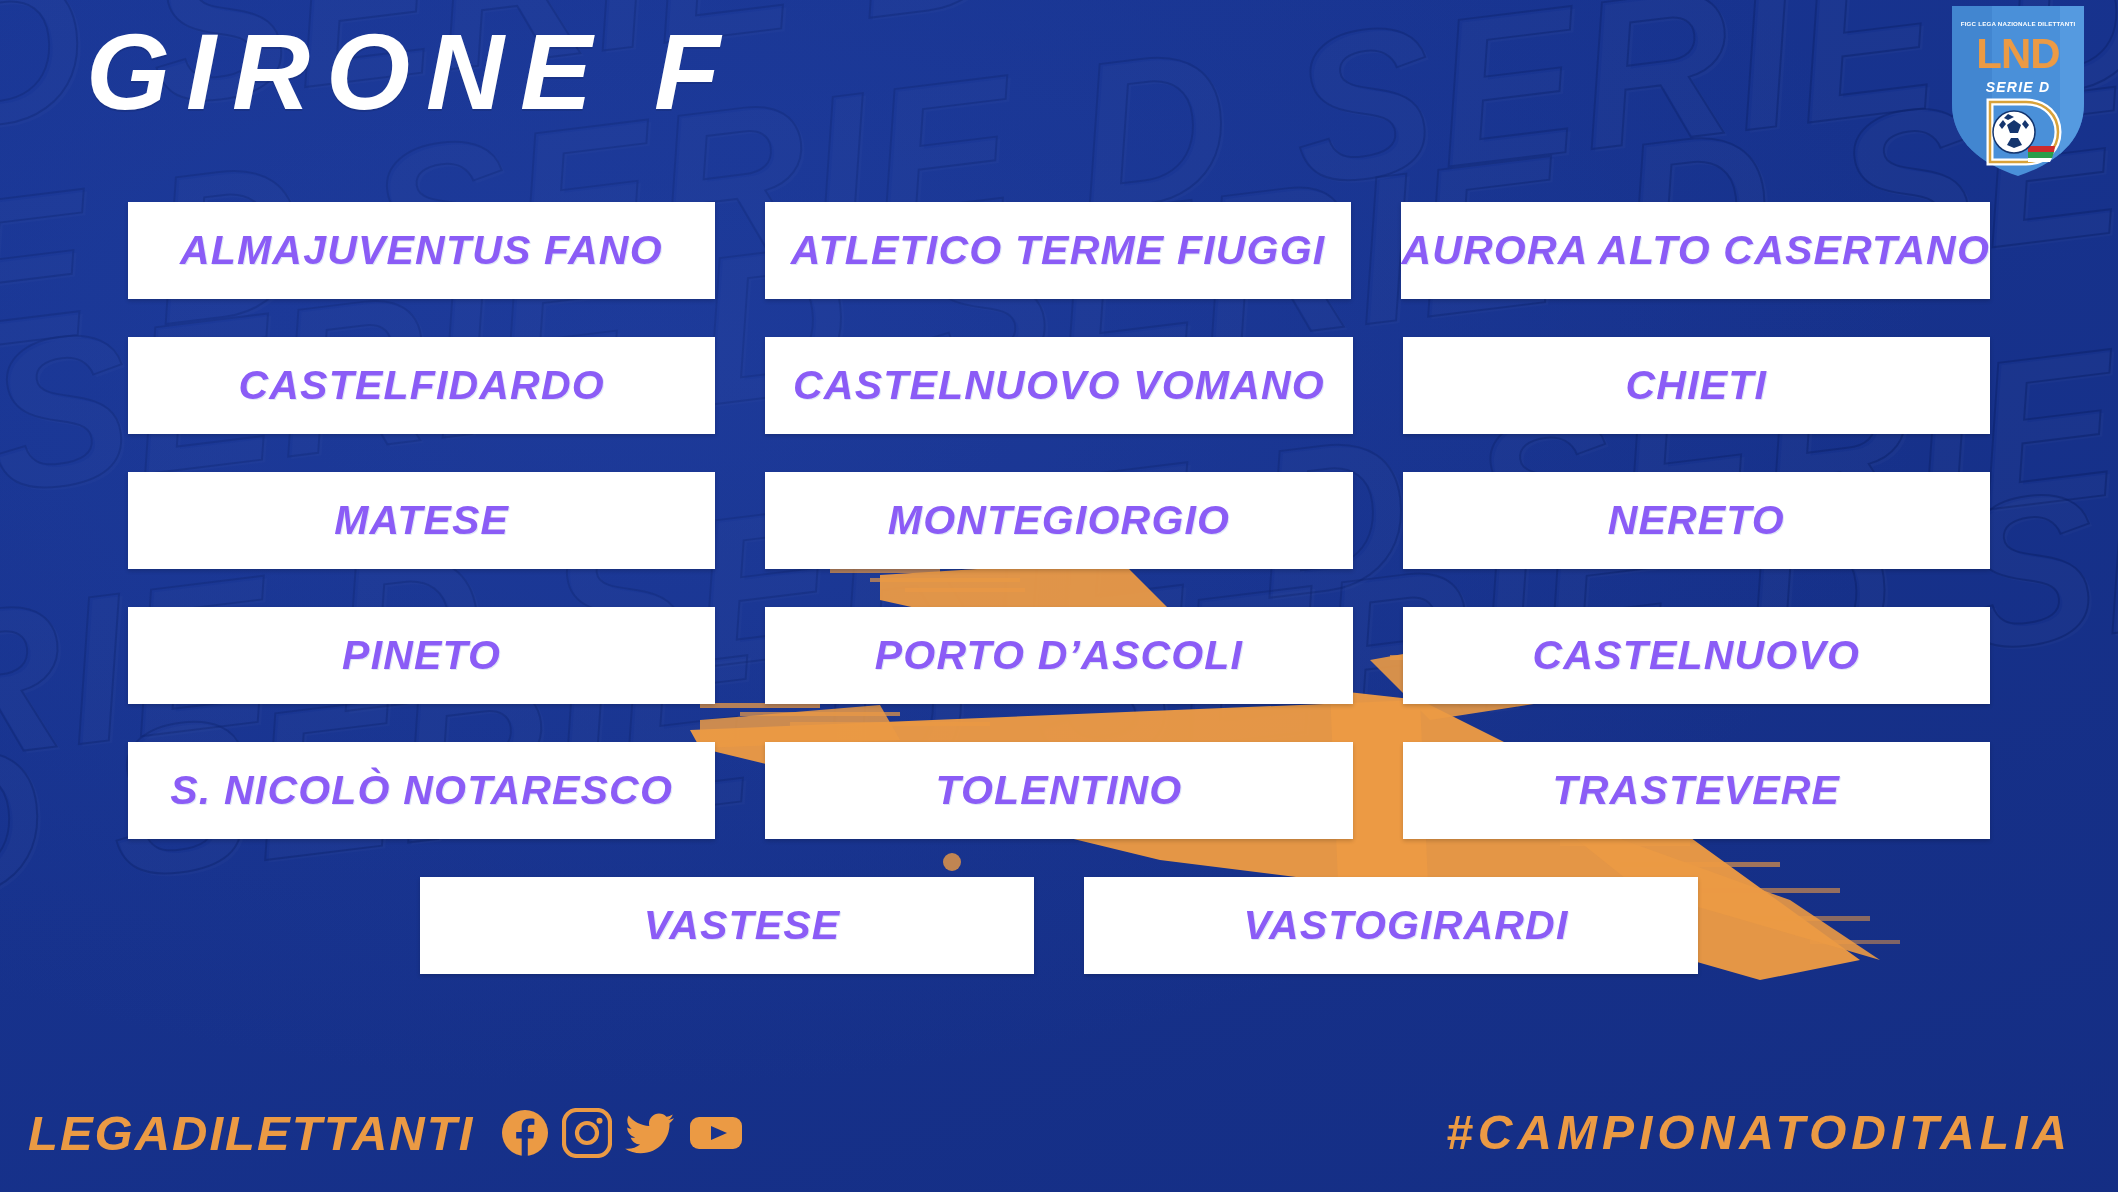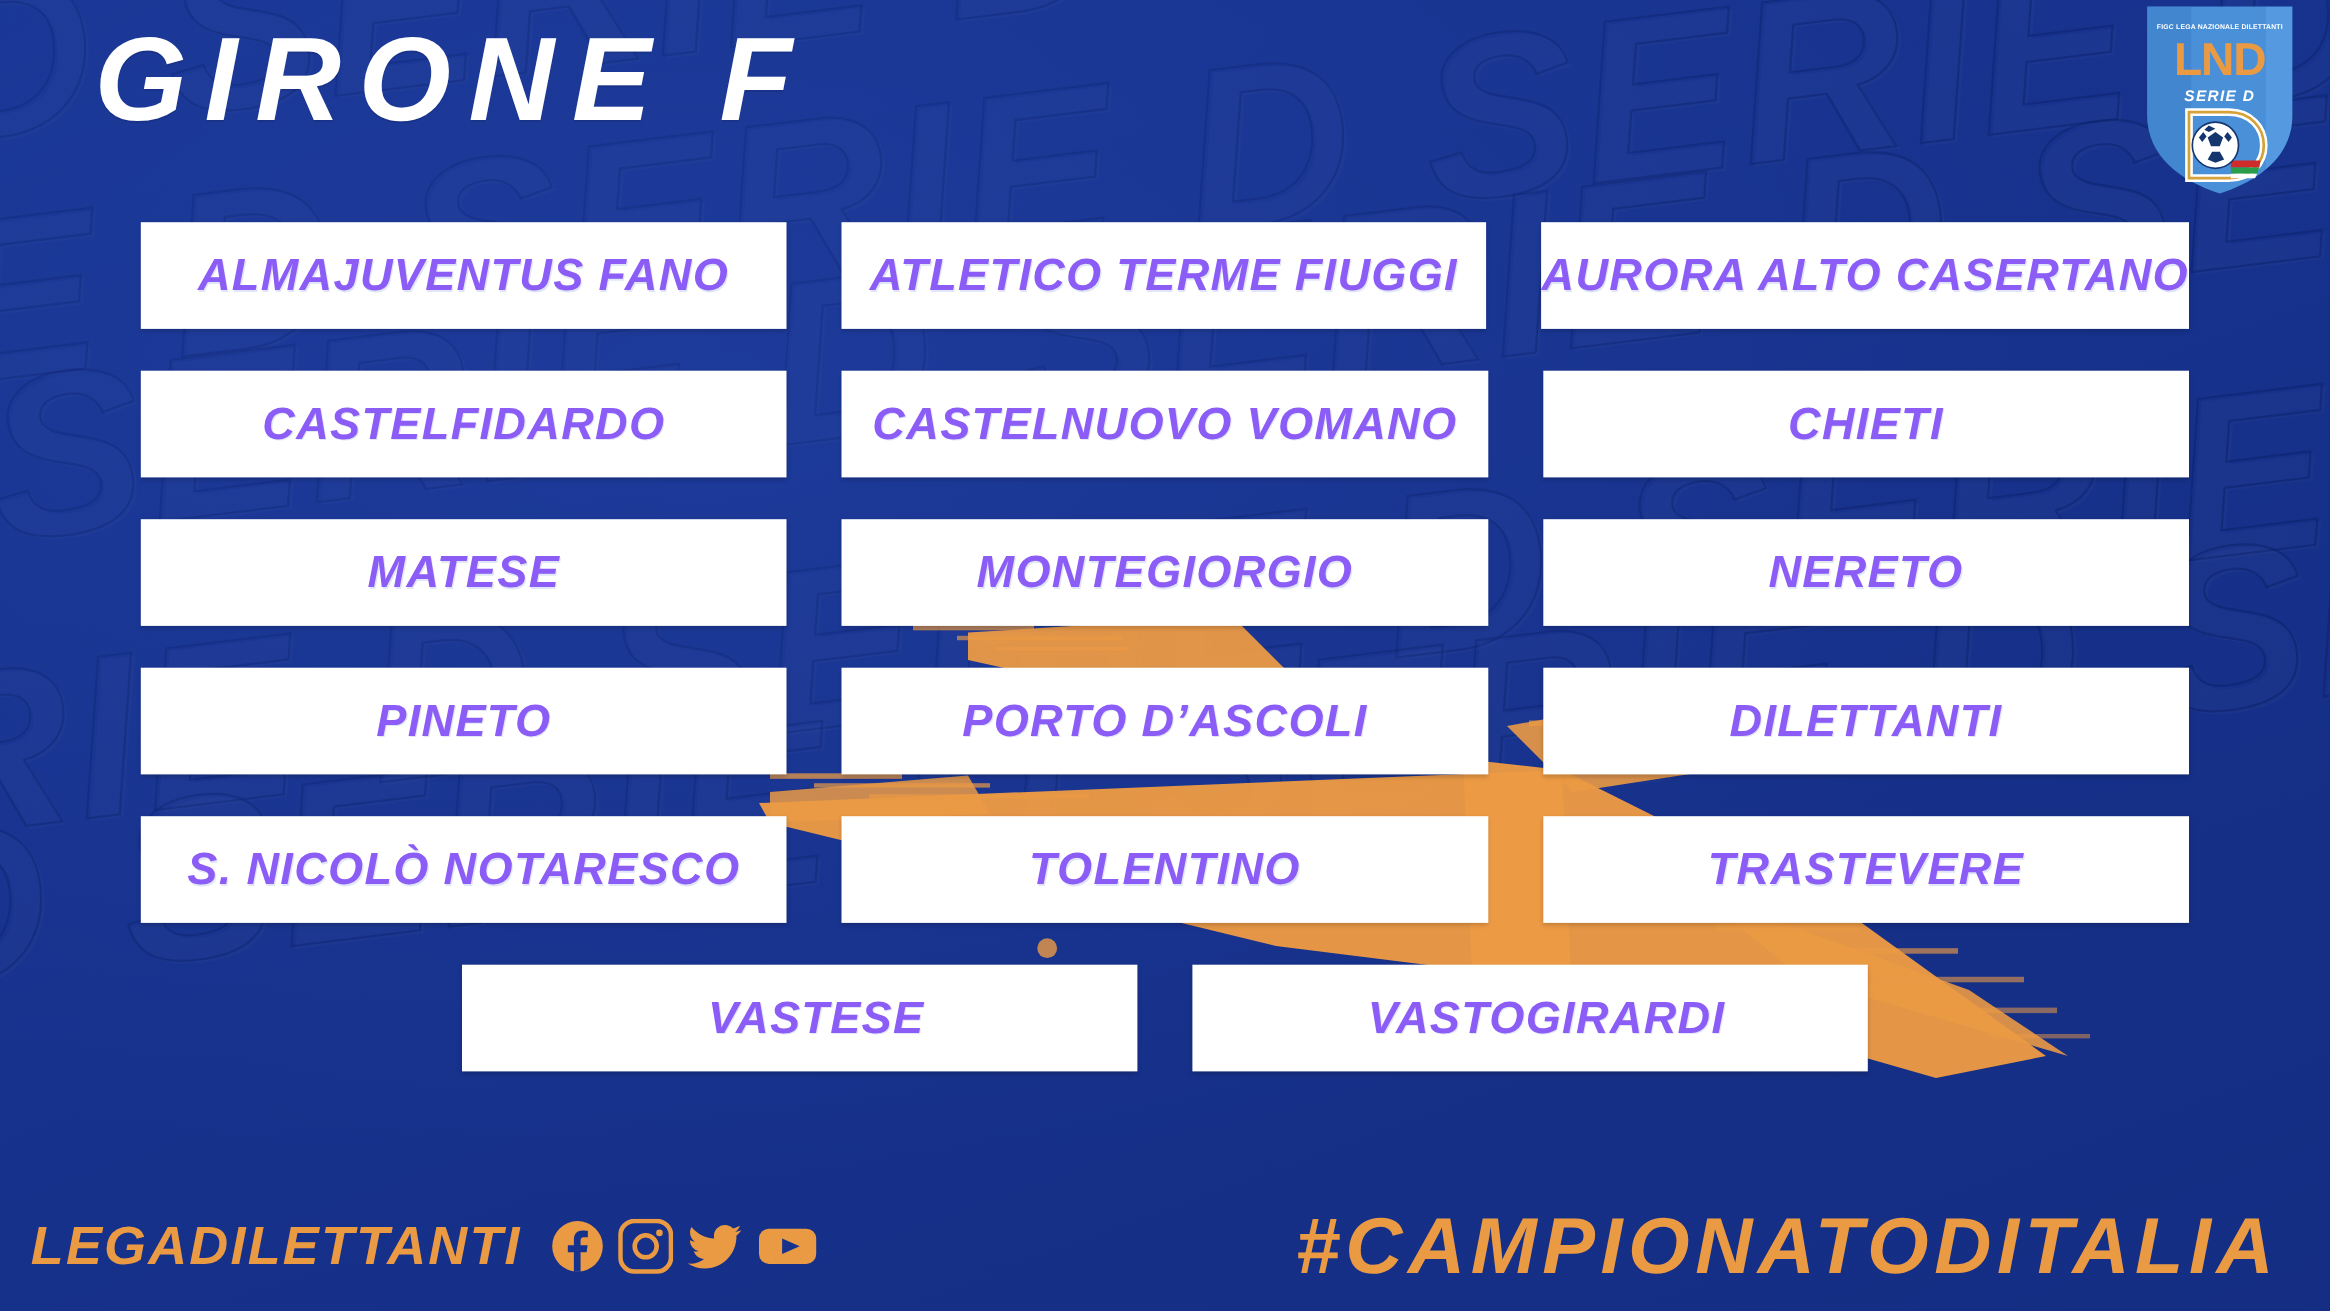--- a/index.html
+++ b/index.html
@@ -164,21 +164,21 @@
     line-height: 1;
     white-space: nowrap;
   }
   #social-icons {
     display: flex;
     align-items: center;
     gap: 12px;
   }
   .social-icon { display: block; }
   #footer-hashtag {
-    font-size: 72px;
+    font-size: 48px;
     font-weight: 700;
     font-style: italic;
     letter-spacing: 5px;
     color: #eb9a44;
     line-height: 1;
     white-space: nowrap;
   }
 </style>
 </head>
 <body>
@@ -298,21 +298,21 @@
     </div>
 
     <div class="grid-row">
       <div class="team-box">
         <span class="team-name">PINETO</span>
       </div>
       <div class="team-box">
         <span class="team-name">PORTO D’ASCOLI</span>
       </div>
       <div class="team-box">
-        <span class="team-name">DILETTANTI</span>
+        <span class="team-name">CASTELNUOVO</span>
       </div>
     </div>
 
     <div class="grid-row">
       <div class="team-box">
         <span class="team-name">S. NICOLÒ NOTARESCO</span>
       </div>
       <div class="team-box">
         <span class="team-name">TOLENTINO</span>
       </div>

